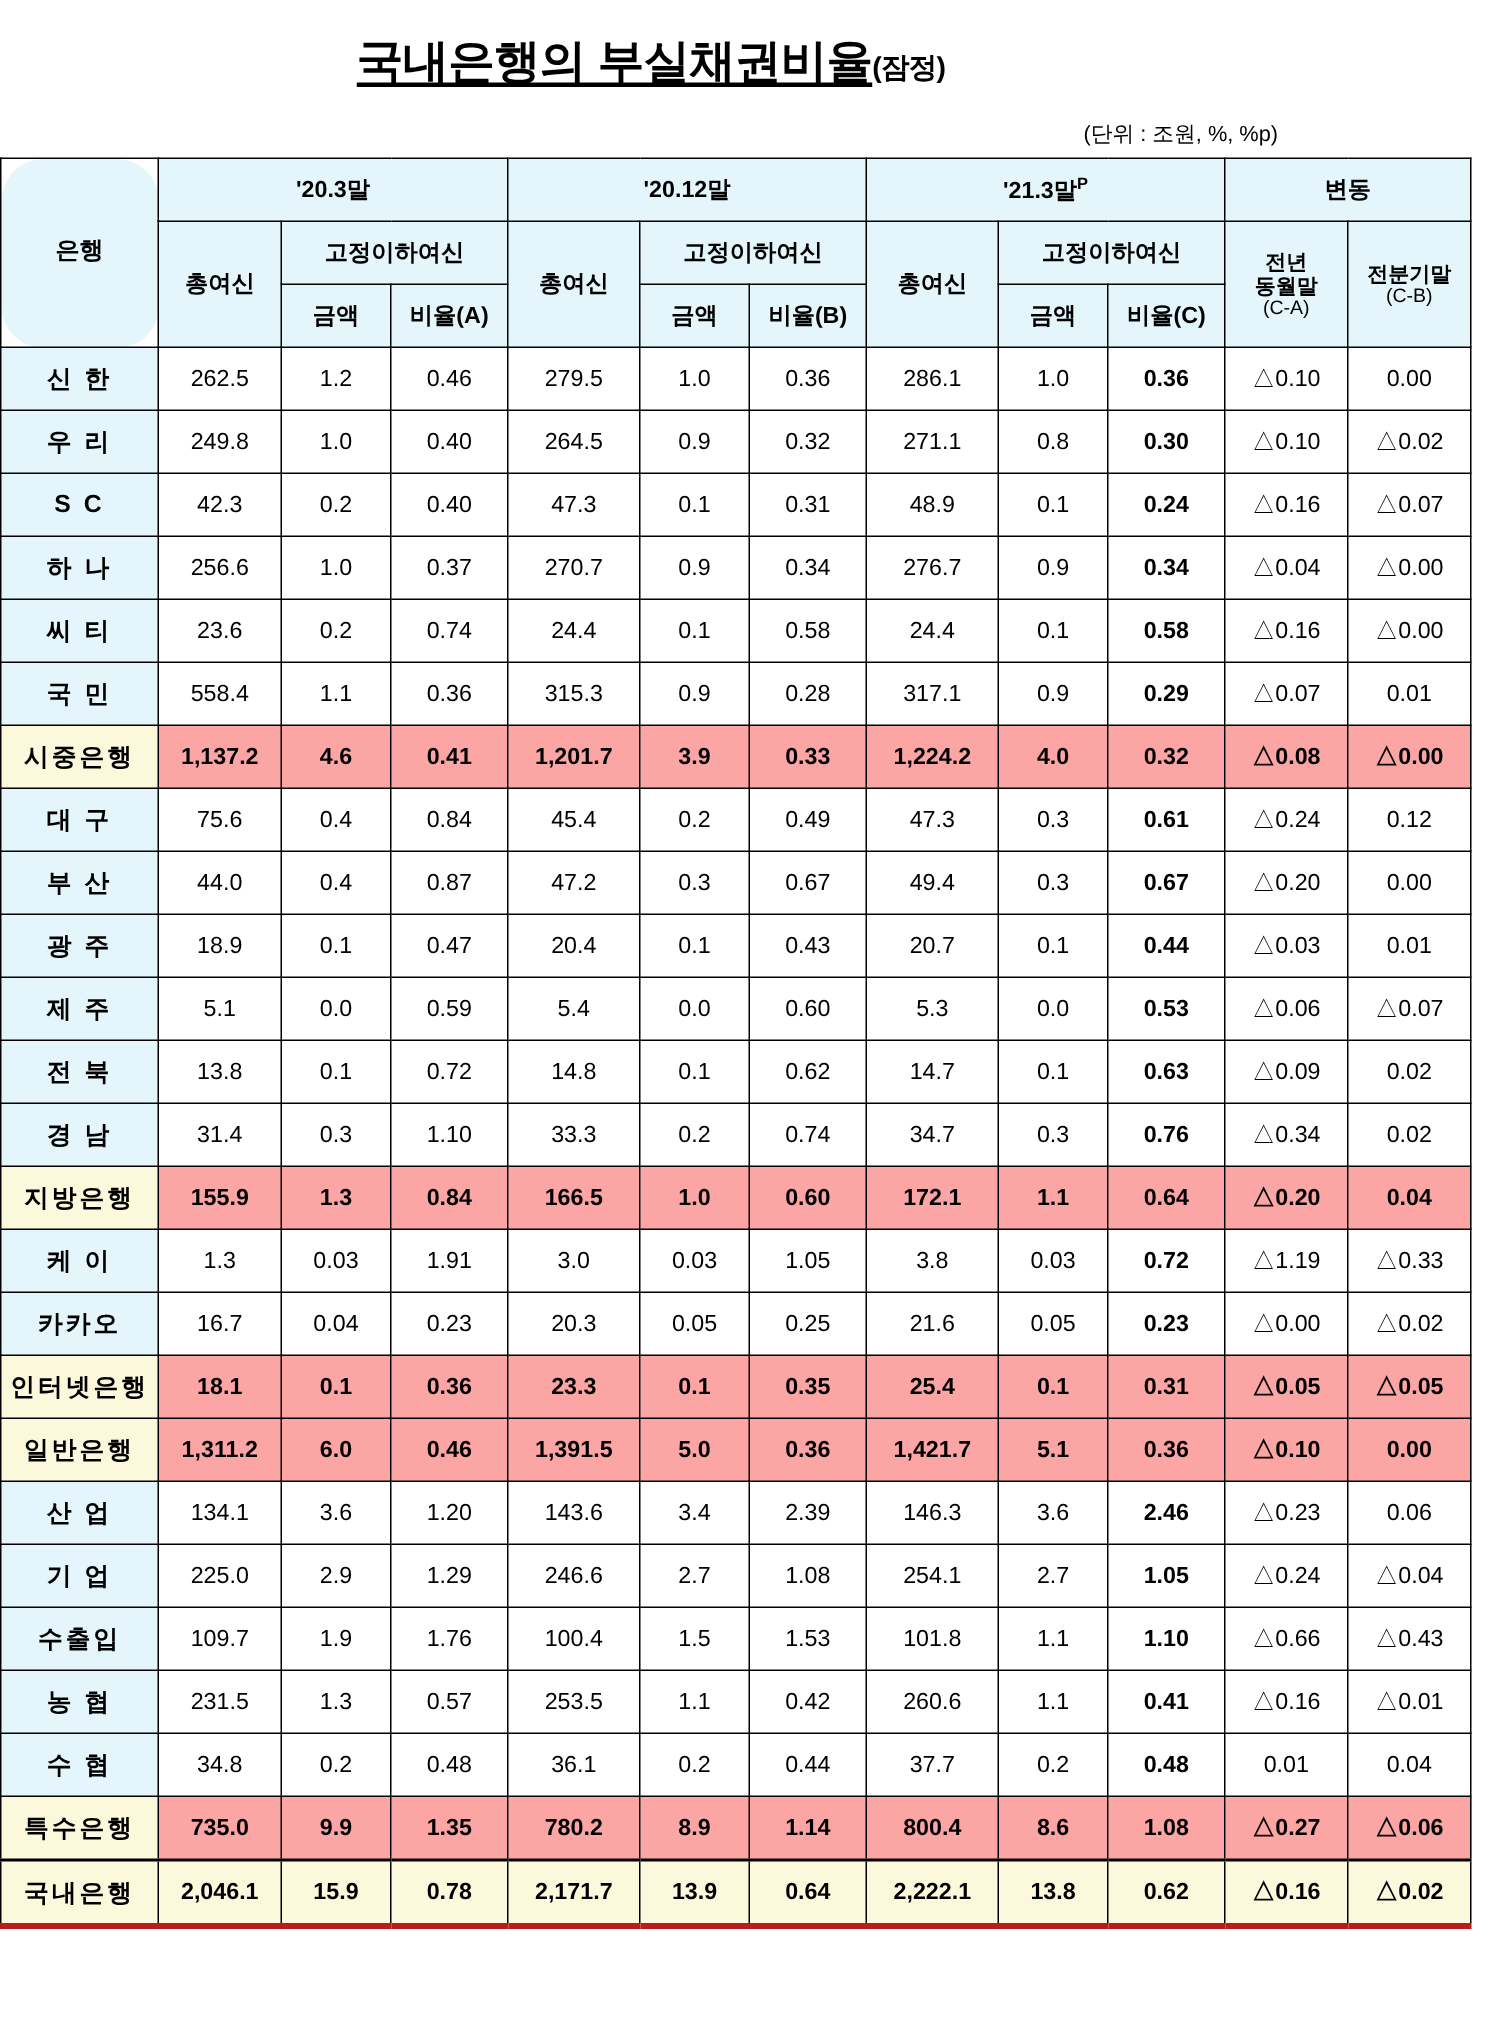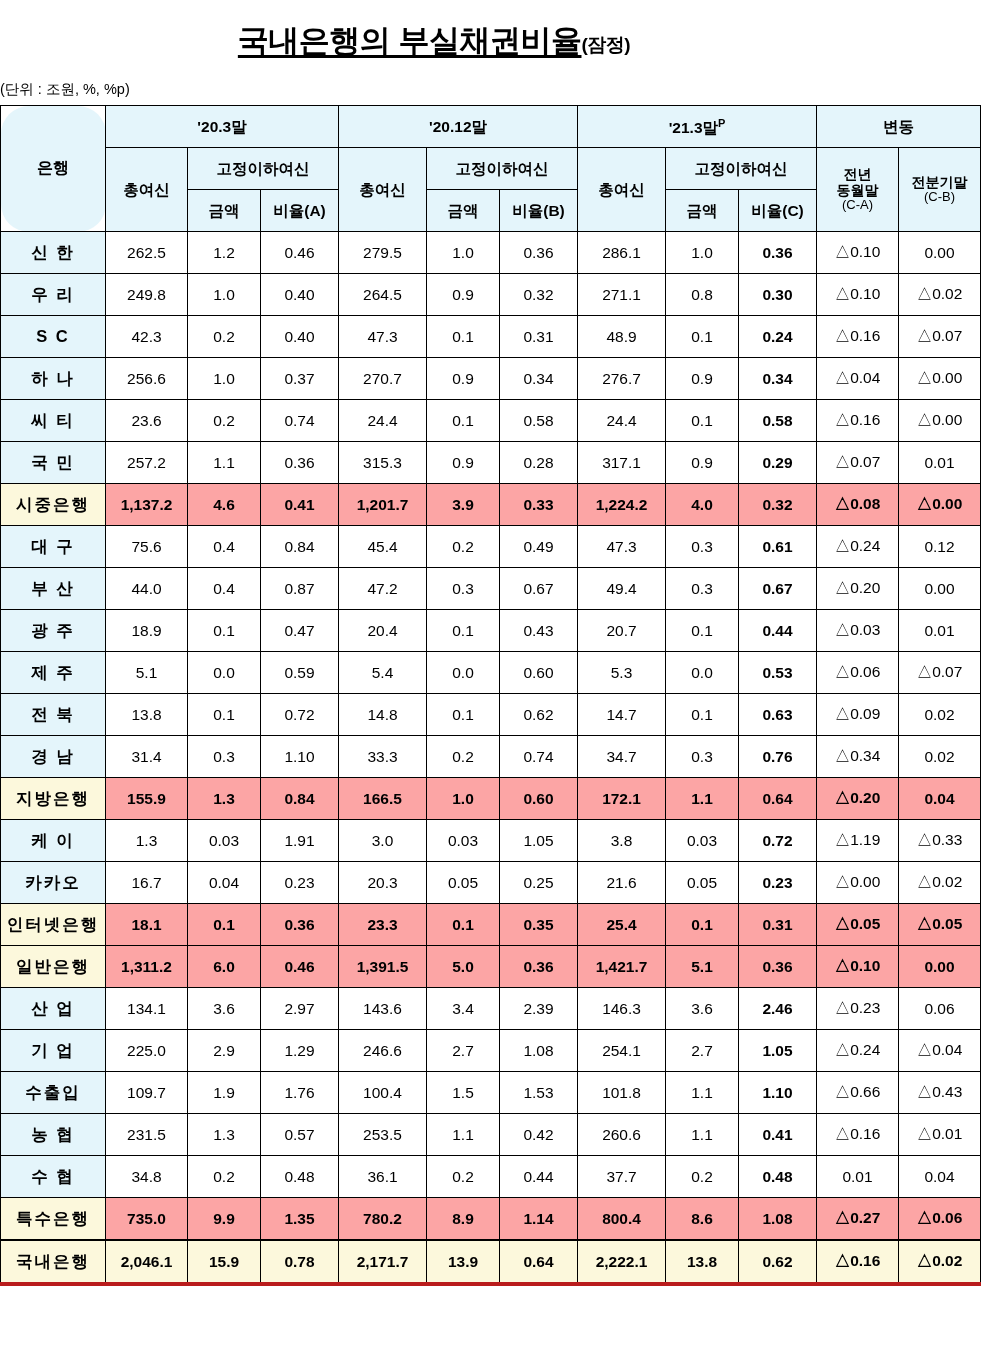--- a/index.html
+++ b/index.html
@@ -29,21 +29,21 @@
   }
   .title .main {
     text-decoration: underline;
     text-underline-offset: 4px;
   }
   .title .sub {
     font-size: 19px;
     font-weight: bold;
   }
   .unit {
-    text-align: left;
+    text-align: right;
     font-size: 14.5px;
     padding-right: 16px;
     padding-top: 14px;
     padding-bottom: 6px;
   }
   table.main-table {
     border-collapse: collapse;
     width: 970px;
     margin: 0 auto;
     table-layout: fixed;
@@ -250,21 +250,21 @@
           <td class="">0.1</td>
           <td class="col-sep-r">0.58</td>
           <td class="col-sep">24.4</td>
           <td class="">0.1</td>
           <td class="col-sep-r ratio-c">0.58</td>
           <td class="col-sep">△0.16</td>
           <td class="col-sep-r col-sep-r">△0.00</td>
         </tr>
         <tr>
           <td class="bank">국 민</td>
-          <td class="col-sep">257.2</td>
+          <td class="col-sep">558.4</td>
           <td class="">1.1</td>
           <td class="col-sep-r">0.36</td>
           <td class="col-sep">315.3</td>
           <td class="">0.9</td>
           <td class="col-sep-r">0.28</td>
           <td class="col-sep">317.1</td>
           <td class="">0.9</td>
           <td class="col-sep-r ratio-c">0.29</td>
           <td class="col-sep">△0.07</td>
           <td class="col-sep-r col-sep-r">0.01</td>
@@ -434,21 +434,21 @@
           <td class="col-sep">1,421.7</td>
           <td class="">5.1</td>
           <td class="col-sep-r ratio-c">0.36</td>
           <td class="col-sep">△0.10</td>
           <td class="col-sep-r col-sep-r">0.00</td>
         </tr>
         <tr class=" after-sum">
           <td class="bank">산 업</td>
           <td class="col-sep">134.1</td>
           <td class="">3.6</td>
-          <td class="col-sep-r">2.97</td>
+          <td class="col-sep-r">1.20</td>
           <td class="col-sep">143.6</td>
           <td class="">3.4</td>
           <td class="col-sep-r">2.39</td>
           <td class="col-sep">146.3</td>
           <td class="">3.6</td>
           <td class="col-sep-r ratio-c">2.46</td>
           <td class="col-sep">△0.23</td>
           <td class="col-sep-r col-sep-r">0.06</td>
         </tr>
         <tr>

